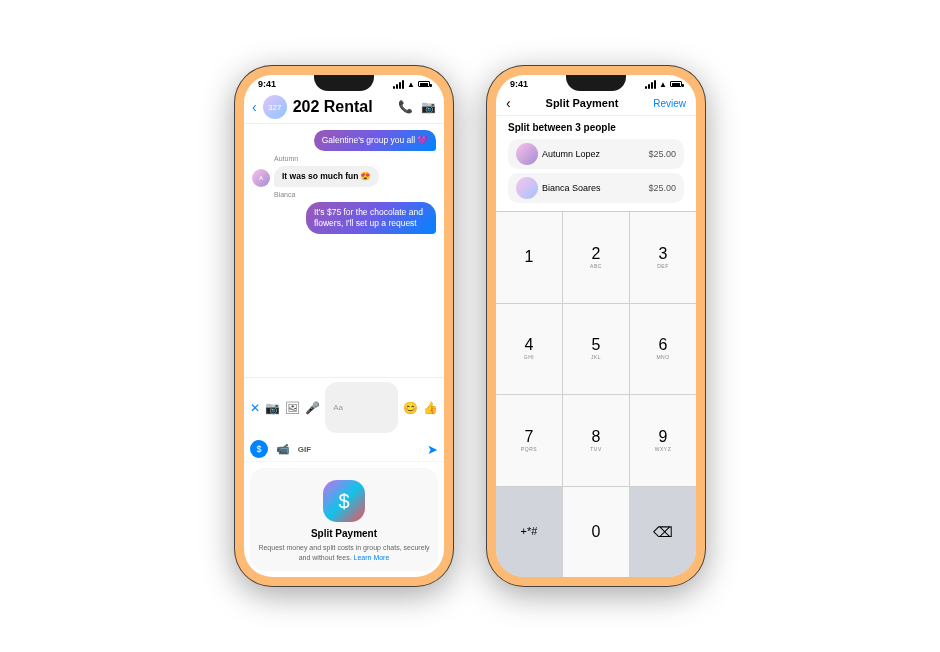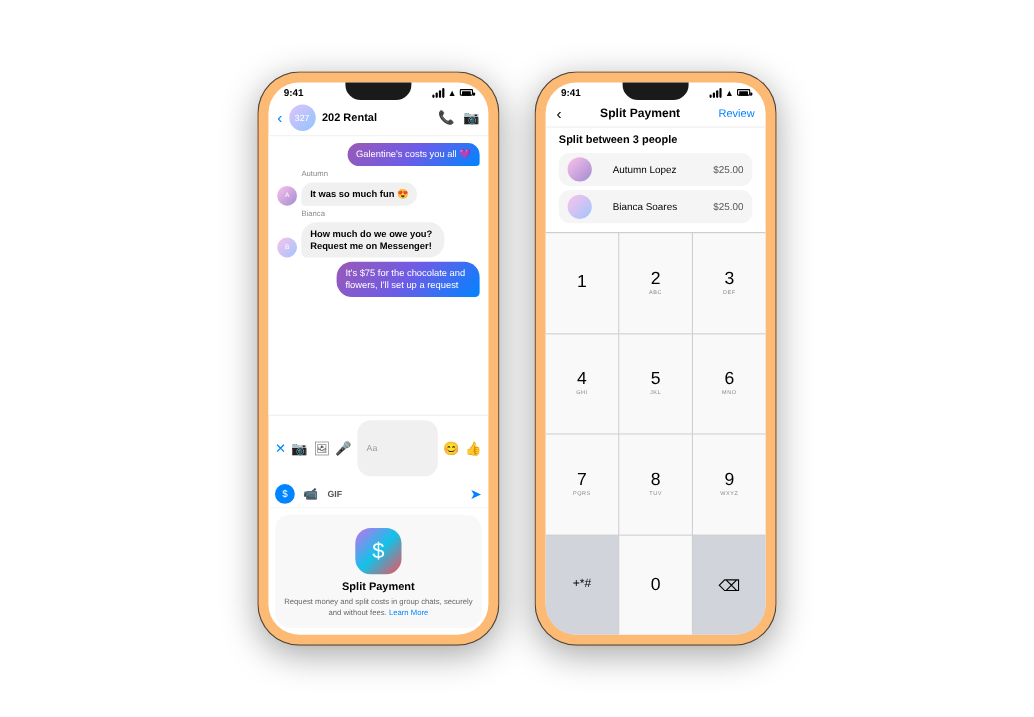--- a/index.html
+++ b/index.html
@@ -109,21 +109,21 @@
     .avatar-circle {
       width: 24px; height: 24px;
       border-radius: 50%;
       overflow: hidden;
       flex-shrink: 0;
       background: linear-gradient(135deg, #e0c3fc, #8ec5fc);
       display: flex; align-items: center; justify-content: center;
       font-size: 8px; color: #fff;
     }
     .contact-name {
-      font-size: 10px;
+      font-size: 16px;
       font-weight: 600;
       flex: 1;
     }
     .header-actions { display: flex; gap: 8px; align-items: center; }
     .header-actions span { font-size: 12px; color: #0084ff; }
 
     .chat-area {
       flex: 1;
       overflow: hidden;
       padding: 6px 8px;
@@ -325,21 +325,21 @@
       color: #000;
       margin-bottom: 6px;
     }
     .person-row {
       display: flex;
       align-items: center;
       background: #f5f5f5;
       border-radius: 10px;
       padding: 4px 8px;
       margin-bottom: 4px;
-      gap: 19px;
+      gap: 4px;
     }
     .person-avatar {
       width: 22px; height: 22px;
       border-radius: 50%;
       flex-shrink: 0;
     }
     .person-avatar.autumn-av {
       background: linear-gradient(135deg, #fbc2eb, #a18cd1);
     }
     .person-avatar.bianca-av {
@@ -423,39 +423,33 @@
       <div class="header-actions">
         <span>📞</span>
         <span>📷</span>
       </div>
     </div>
 
     <div class="chat-area">
 
       <div class="msg-row right">
         <div class="bubble sent">
-          <span>Galentine's costs you all 💜</span>
+          <span>Galentine's group you all 💜</span>
         </div>
       </div>
 
       <div class="sender-label">Autumn</div>
       <div class="msg-row">
         <div class="msg-avatar autumn">A</div>
         <div class="bubble received">
           <span>It was so much fun 😍</span>
         </div>
       </div>
 
       <div class="sender-label">Bianca</div>
-      <div class="msg-row">
-        <div class="msg-avatar bianca">B</div>
-        <div class="bubble received">
-          <span>How much do we owe you? Request me on Messenger!</span>
-        </div>
-      </div>
 
       <div class="msg-row right">
         <div class="bubble sent">
           <span>It's $75 for the chocolate and flowers, I'll set up a request</span>
         </div>
       </div>
     </div>
 
     <div class="chat-toolbar">
       <span class="toolbar-icon blue">✕</span>

